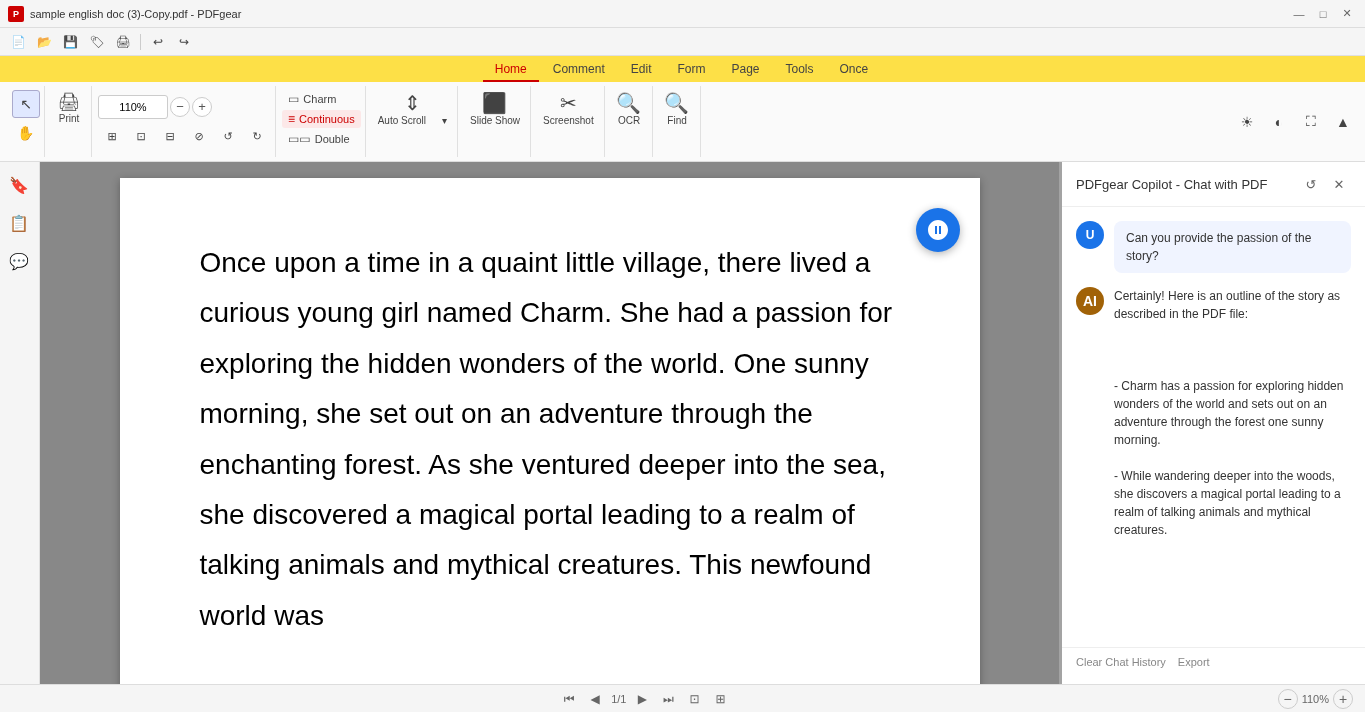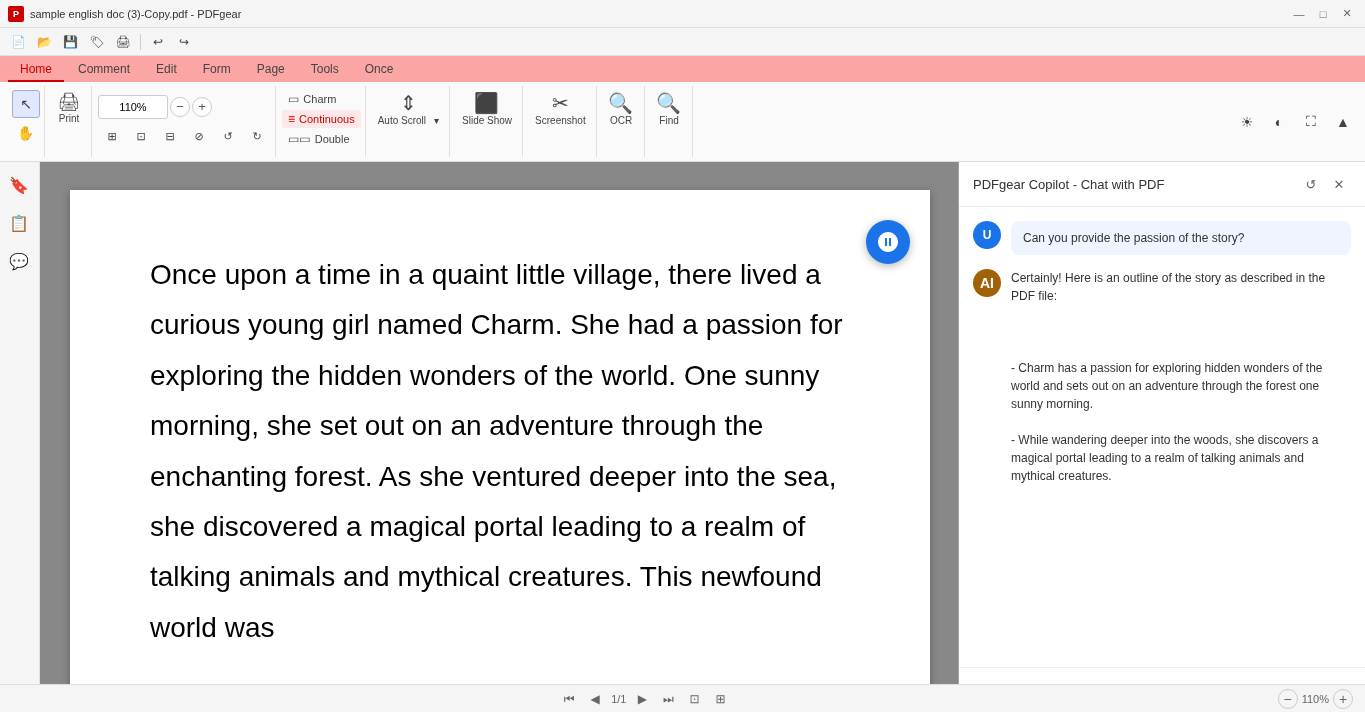--- a/index.html
+++ b/index.html
@@ -57,25 +57,26 @@
       width: 22px; height: 22px;
       display: flex; align-items: center; justify-content: center;
       cursor: pointer; color: #444; font-size: 12px;
       border-radius: 2px;
     }
     .qat-separator { width: 1px; height: 16px; background: #ccc; margin: 0 2px; }
 
     
     .ribbon-tabs {
       height: 26px;
-      background: #fca5a5;
+      background: #fde047;
       display: flex;
       align-items: flex-end;
       padding: 0 8px;
       border-bottom: none;
+      justify-content: center;
     }
     .ribbon-tab {
       padding: 4px 12px;
       cursor: pointer;
       font-size: 12px;
       color: #444;
       border-bottom: 2px solid transparent;
       margin-right: 2px;
     }
     .ribbon-tab.active {
@@ -213,22 +214,22 @@
       display: flex; align-items: center; justify-content: center;
       cursor: pointer; border-radius: 3px; font-size: 16px; color: #666;
     }
 
     
     .pdf-area {
       flex: 1;
       background: #888;
       overflow: auto;
       display: flex;
-      justify-content: flex-end;
-      padding: 28px;
+      justify-content: center;
+      padding: 16px;
       position: relative;
     }
     .pdf-page {
       background: white;
       width: 860px;
       min-height: 550px;
       padding: 60px 80px;
       box-shadow: 0 2px 8px rgba(0,0,0,0.3);
       position: relative;
     }
@@ -248,23 +249,23 @@
       background: #1a73e8;
       border-radius: 50%;
       display: flex; align-items: center; justify-content: center;
       cursor: pointer;
       box-shadow: 0 2px 8px rgba(0,0,0,0.3);
     }
     .float-btn svg { width: 24px; height: 24px; fill: white; }
 
     
     .chat-panel {
-      width: 407px;
+      width: 306px;
       background: white;
-      border-left: 1px solid #a3a3a3;
+      border-left: 3px solid #a3a3a3;
       display: flex;
       flex-direction: column;
     }
     .chat-header {
       padding: 10px 14px;
       border-bottom: 1px solid #eee;
       display: flex;
       align-items: center;
       justify-content: space-between;
       background: white;
@@ -485,21 +486,21 @@
           <span>Double</span>
         </div>
       </div>
     </div>
   </div>
 
   <div class="ribbon-group">
     <div class="ribbon-group-top">
       <div class="r-btn">
         <span class="icon" style="font-size:20px;">⇕</span>
-        <span class="label" style="display:flex;align-items:center;gap:8px;">
+        <span class="label" style="display:flex;align-items:center;gap:16px;">
           <span>Auto Scroll</span>
           <span>▾</span>
         </span>
       </div>
     </div>
   </div>
 
   <div class="ribbon-group">
     <div class="ribbon-group-top">
       <div class="r-btn">
@@ -586,20 +587,24 @@
           <br><br>
           <br><br>
           <span>- Charm has a passion for exploring hidden wonders of the world and sets out on an adventure through the forest one sunny morning.</span>
           <br><br>
           <span>- While wandering deeper into the woods, she discovers a magical portal leading to a realm of talking animals and mythical creatures.</span>
         </div>
       </div>
     </div>
 
     <div class="chat-footer">
+      <div class="chat-actions">
+        <button class="chat-action-btn">Clear Chat History</button>
+        <button class="chat-action-btn">Export</button>
+      </div>
     </div>
   </div>
 </div>
 
 <div class="statusbar">
   <div></div>
   <div class="statusbar-center">
     <div class="statusbar-nav-btn">⏮</div>
     <div class="statusbar-nav-btn">◀</div>
     <span>1/1</span>

